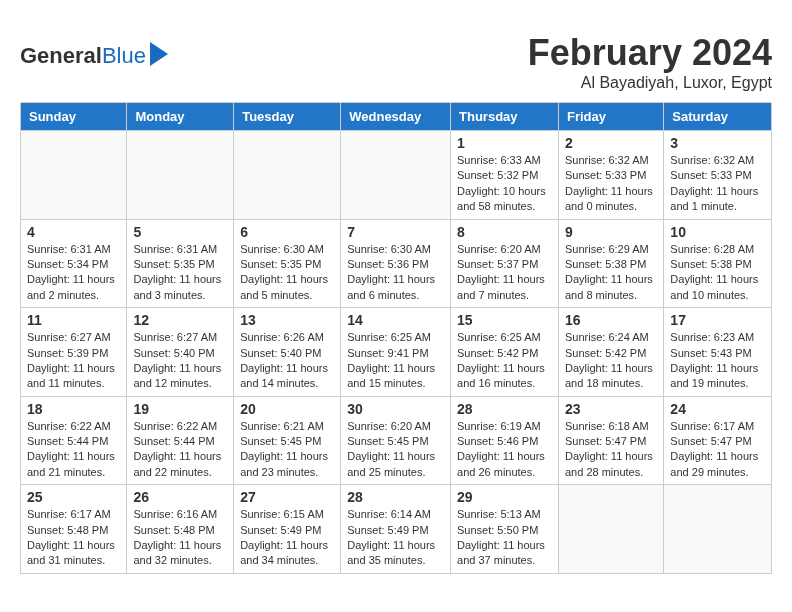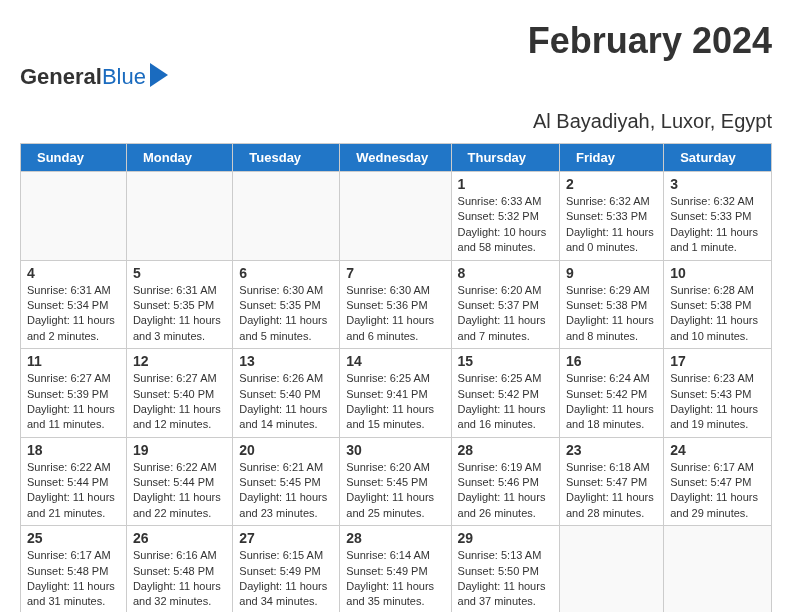--- a/index.html
+++ b/index.html
@@ -44,35 +44,35 @@
       margin-left: 4px;
       margin-top: -4px;
     }
     .title-section {
       text-align: right;
     }
     .month-year {
       font-size: 36px;
       font-weight: bold;
       color: #333;
+      margin-top: 12px;
     }
     .location {
-      font-size: 20px;
-      color: #333;
-      margin-top: 48px;
+      font-size: 16px;
+      color: #333;
     }
     .calendar {
       width: 100%;
       border-collapse: collapse;
     }
     .calendar th {
       background-color: #2176c7;
       color: #fff;
       text-align: left;
-      padding: 6px 16px;
+      padding: 6px 8px;
       font-size: 13px;
       border: 1px solid #ccc;
     }
     .calendar td {
       vertical-align: top;
       border: 1px solid #ccc;
       padding: 4px 6px;
       width: 113px;
       min-height: 80px;
       font-size: 11px;

